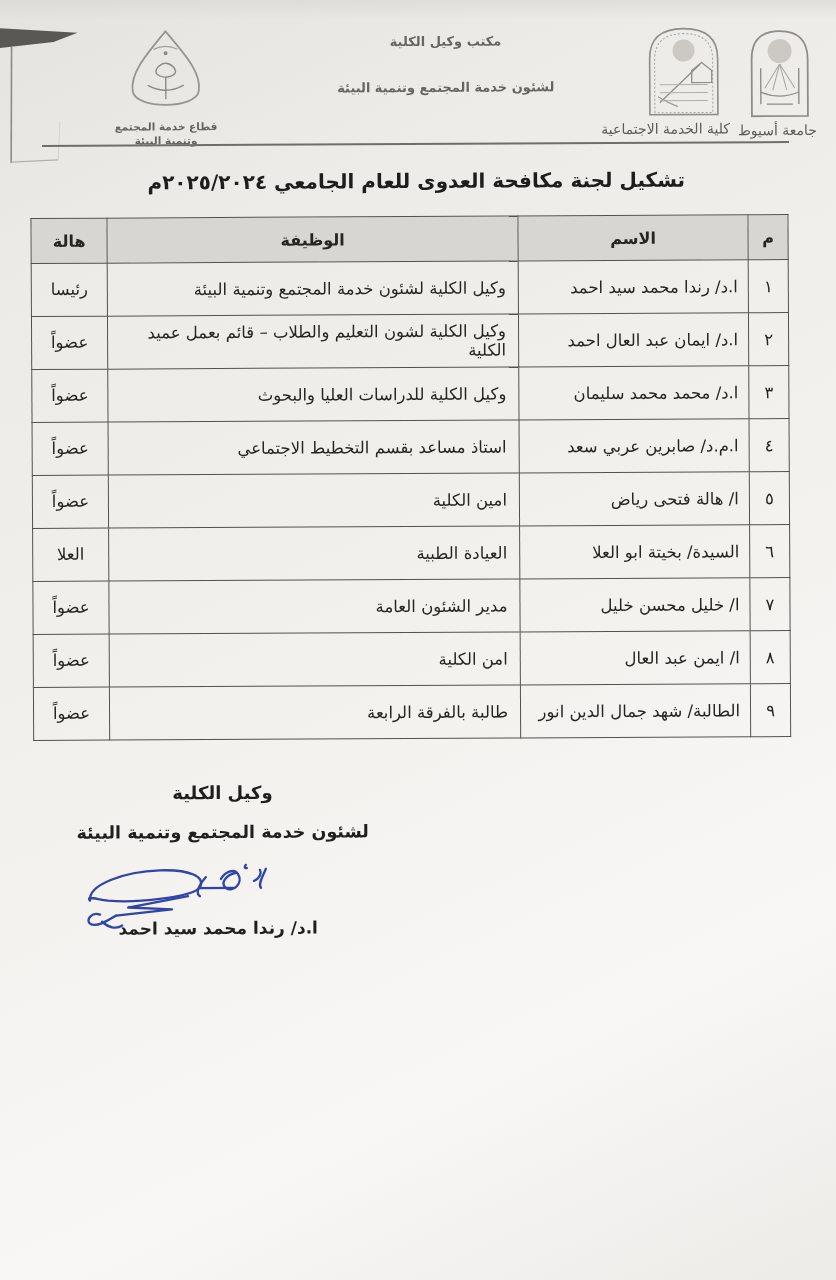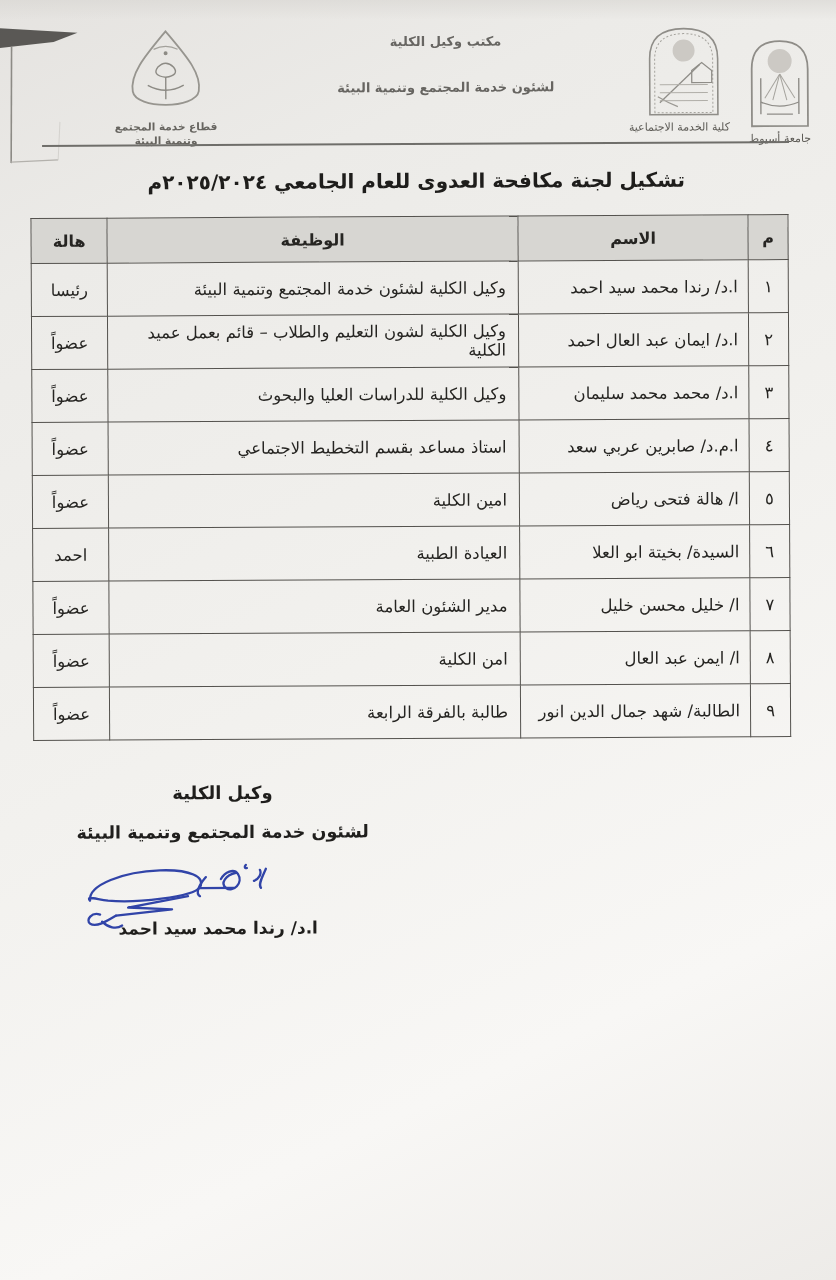--- a/index.html
+++ b/index.html
@@ -14,41 +14,41 @@
     background:linear-gradient(#d9d7d3,rgba(217,215,211,0)); opacity:.65; }
   .sheet { position:absolute; inset:0; transform:rotate(-0.3deg); transform-origin:50% 40%; }
 
   
   .office-line1 { position:absolute; top:34px; left:288px; width:320px; text-align:center;
     font-size:13px; font-weight:700; color:#514f4b; opacity:.85; letter-spacing:.3px; }
   .office-line2 { position:absolute; top:80px; left:268px; width:360px; text-align:center;
     font-size:13px; font-weight:700; color:#504e4a; opacity:.85; }
 
   .logo-box { position:absolute; text-align:center; }
-  .logo-caption { font-size:11px; color:#5d5b56; margin-top:2px; white-space:nowrap; }
+  .logo-caption { font-size:14px; color:#5d5b56; margin-top:2px; white-space:nowrap; }
   .sector-caption { font-size:10.5px; color:#66645f; line-height:1.35; font-weight:600; }
   .emblem { display:block; margin:0 auto; }
 
   .header-rule { position:absolute; top:143px; left:44px; width:747px;
     border-top:2px solid #6f6e6a; }
 
   .doc-title { position:absolute; top:169px; left:0; width:100%; text-align:center;
     font-size:20px; font-weight:700; color:#1e1d1b; }
 
   
   .committee-table { position:absolute; top:216px; right:46px; width:757px;
     border-collapse:collapse; table-layout:fixed; direction:rtl;
     font-size:16.5px; color:#262522; }
   .committee-table th, .committee-table td { border:1px solid #54524e; overflow:hidden; }
   .committee-table thead th { height:45px; background:#d7d6d2; font-weight:700; font-size:16px; }
   .committee-table tbody td { height:53px; }
   .cell-num  { text-align:center; }
   .cell-name { text-align:right; padding:0 10px; }
   .cell-job  { text-align:right; padding:0 12px; }
-  .cell-role { text-align:center; }
+  .cell-role { text-align:center;font-family:Liberation Serif, serif; }
 
   
   .sig-title1 { position:absolute; top:781px; left:96px; width:250px; text-align:center;
     font-size:18px; font-weight:700; color:#1f1e1c; }
   .sig-title2 { position:absolute; top:821px; left:72px; width:298px; text-align:center;
     font-size:17.5px; font-weight:700; color:#201f1d; }
   .signature-svg { position:absolute; top:850px; left:66px; }
   .signer-name { position:absolute; top:917px; left:90px; width:252px; text-align:center;
     font-size:17px; font-weight:700; color:#1f1e1c; }
 
@@ -94,21 +94,21 @@
       <path d="M48,48 l10,-8 l10,8 v12 h-20 Z" fill="none" stroke="#8f8d88" stroke-width="1.3"></path>
       <path d="M16,80 L56,42" stroke="#8f8d88" stroke-width="1.3"></path>
       <path d="M14,74 q10,6 20,10" stroke="#9b9993" stroke-width="1.2" fill="none"></path>
       <line x1="16" y1="62" x2="64" y2="62" stroke="#b0aea8" stroke-width="1"></line>
       <line x1="16" y1="70" x2="64" y2="70" stroke="#b0aea8" stroke-width="1"></line>
       <line x1="16" y1="78" x2="64" y2="78" stroke="#b0aea8" stroke-width="1"></line>
     </svg>
     <div class="logo-caption">كلية الخدمة الاجتماعية</div>
   </div>
 
-  <div class="logo-box" style="top:38px; left:745px; width:74px;">
+  <div class="logo-box" style="top:28px; left:745px; width:74px;">
     <svg class="emblem" width="66" height="94" viewBox="0 0 66 94">
       <path d="M5,90 L5,33 Q5,5 33,5 Q61,5 61,33 L61,90 Z" fill="none" stroke="#8f8d88" stroke-width="1.8"></path>
       <circle cx="33" cy="25" r="12" fill="#ccc9c4"></circle>
       <line x1="33" y1="38" x2="18" y2="62" stroke="#a5a39d" stroke-width="1"></line>
       <line x1="33" y1="38" x2="26" y2="64" stroke="#a5a39d" stroke-width="1"></line>
       <line x1="33" y1="38" x2="40" y2="64" stroke="#a5a39d" stroke-width="1"></line>
       <line x1="33" y1="38" x2="48" y2="62" stroke="#a5a39d" stroke-width="1"></line>
       <path d="M14,42 V78 M52,42 V78" stroke="#8f8d88" stroke-width="1.4"></path>
       <path d="M14,66 q19,8 38,0" fill="none" stroke="#8f8d88" stroke-width="1.3"></path>
       <path d="M20,78 h26" stroke="#8f8d88" stroke-width="1.3"></path>
@@ -163,21 +163,21 @@
       <tr>
         <td class="cell-num">٥</td>
         <td class="cell-name">ا/ هالة فتحى رياض</td>
         <td class="cell-job">امين الكلية</td>
         <td class="cell-role">عضواً</td>
       </tr>
       <tr>
         <td class="cell-num">٦</td>
         <td class="cell-name">السيدة/ بخيتة ابو العلا</td>
         <td class="cell-job">العيادة الطبية</td>
-        <td class="cell-role">احمد</td>
+        <td class="cell-role">العلا</td>
       </tr>
       <tr>
         <td class="cell-num">٧</td>
         <td class="cell-name">ا/ خليل محسن خليل</td>
         <td class="cell-job">مدير الشئون العامة</td>
         <td class="cell-role">عضواً</td>
       </tr>
       <tr>
         <td class="cell-num">٨</td>
         <td class="cell-name">ا/ ايمن عبد العال</td>

